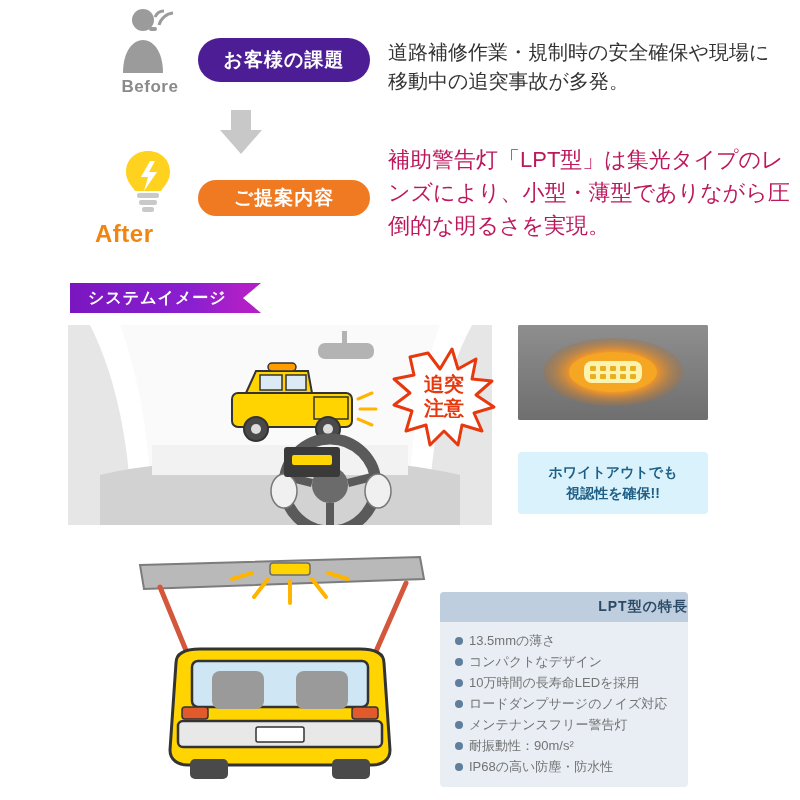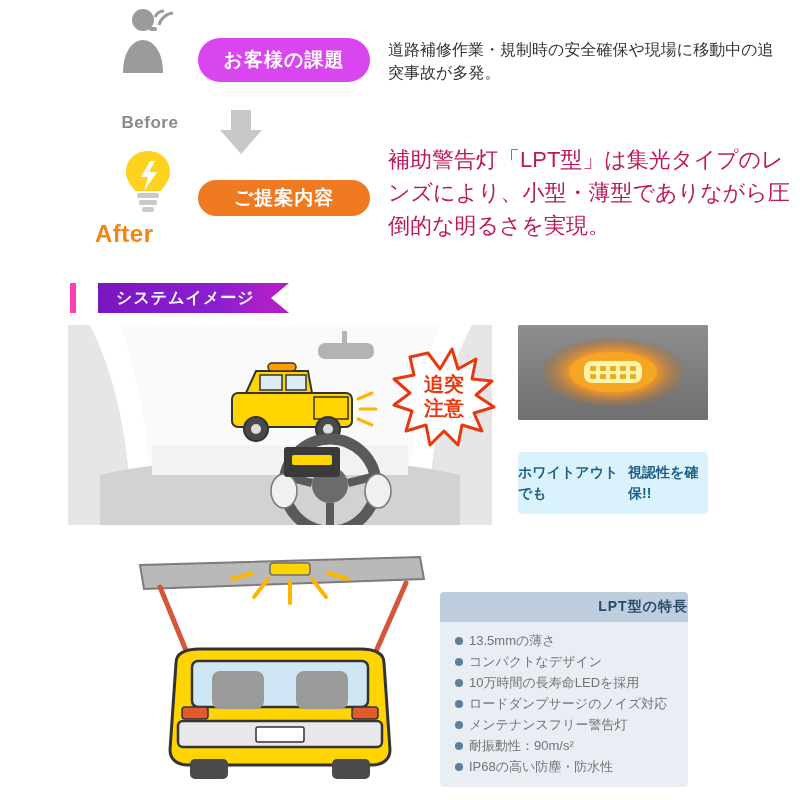--- a/index.html
+++ b/index.html
@@ -26,21 +26,20 @@
     top: 5px;
     width: 110px;
     height: 255px;
   }
   .person-icon { position: absolute; left: 14px; top: 2px; width: 80px; height: 68px; }
   .before-label {
     position: absolute; left: 0; top: 72px; width: 110px;
     text-align: center;
     font-size: 17px; color: #8a8a8a; font-weight: bold;
     letter-spacing: 0.5px;
-    margin-top: 36px;
   }
   .bulb-icon { position: absolute; left: 22px; top: 140px; width: 62px; height: 72px; }
   .after-label {
     position: absolute; left: 0; top: 215px; width: 110px;
     text-align: left;
     font-size: 24px; color: #f0850f; font-weight: bold;
     letter-spacing: 0.5px;
   }
 
   
@@ -58,52 +57,51 @@
     font-size: 19px;
     font-weight: bold;
     display: flex;
     align-items: center;
     justify-content: center;
     letter-spacing: 1px;
   }
   .pill-gray {
     left: 198px; top: 38px;
     width: 172px; height: 44px;
-    background: #d946ef;
+    background: #4c1d95;
   }
   .pill-orange {
     left: 198px; top: 180px;
     width: 172px; height: 36px;
     background: #f07a22;
   }
 
   
   .top-text-1 {
     position: absolute;
     left: 388px; top: 38px;
     width: 400px;
-    font-size: 16px;
+    font-size: 20px;
     line-height: 1.45;
     color: #333;
   }
   .top-text-2 {
     position: absolute;
     left: 388px; top: 143px;
     width: 402px;
     font-size: 22px;
     line-height: 1.5;
     color: #be185d;
   }
 
   
   .banner {
     position: absolute;
     left: 70px; top: 283px;
     height: 47px;
-    margin-left: 28px;
   }
   .banner-body {
     position: relative;
     height: 30px;
     background: #6d1eb5;
     background: linear-gradient(90deg, #7a16c0 0%, #8a1fd0 70%, #b11fc7 100%);
     padding: 0 16px 0 18px;
     display: flex; align-items: center;
     color: #fff; font-size: 16px; font-weight: bold;
     letter-spacing: 1px;
@@ -136,21 +134,21 @@
     background: #7d7d7d;
     overflow: hidden;
     border-radius: 2px;
   }
   .whiteout-box {
     position: absolute;
     left: 518px; top: 452px;
     width: 190px; height: 62px;
     background: #d9f2fb;
     border-radius: 4px;
-    display: flex; flex-direction: row;
+    display: flex; flex-direction: column;
     align-items: center; justify-content: center;
     color: #1f5f86;
     font-size: 14px;
     font-weight: bold;
     line-height: 1.5;
   }
 
   
   .car-rear {
     position: absolute;

